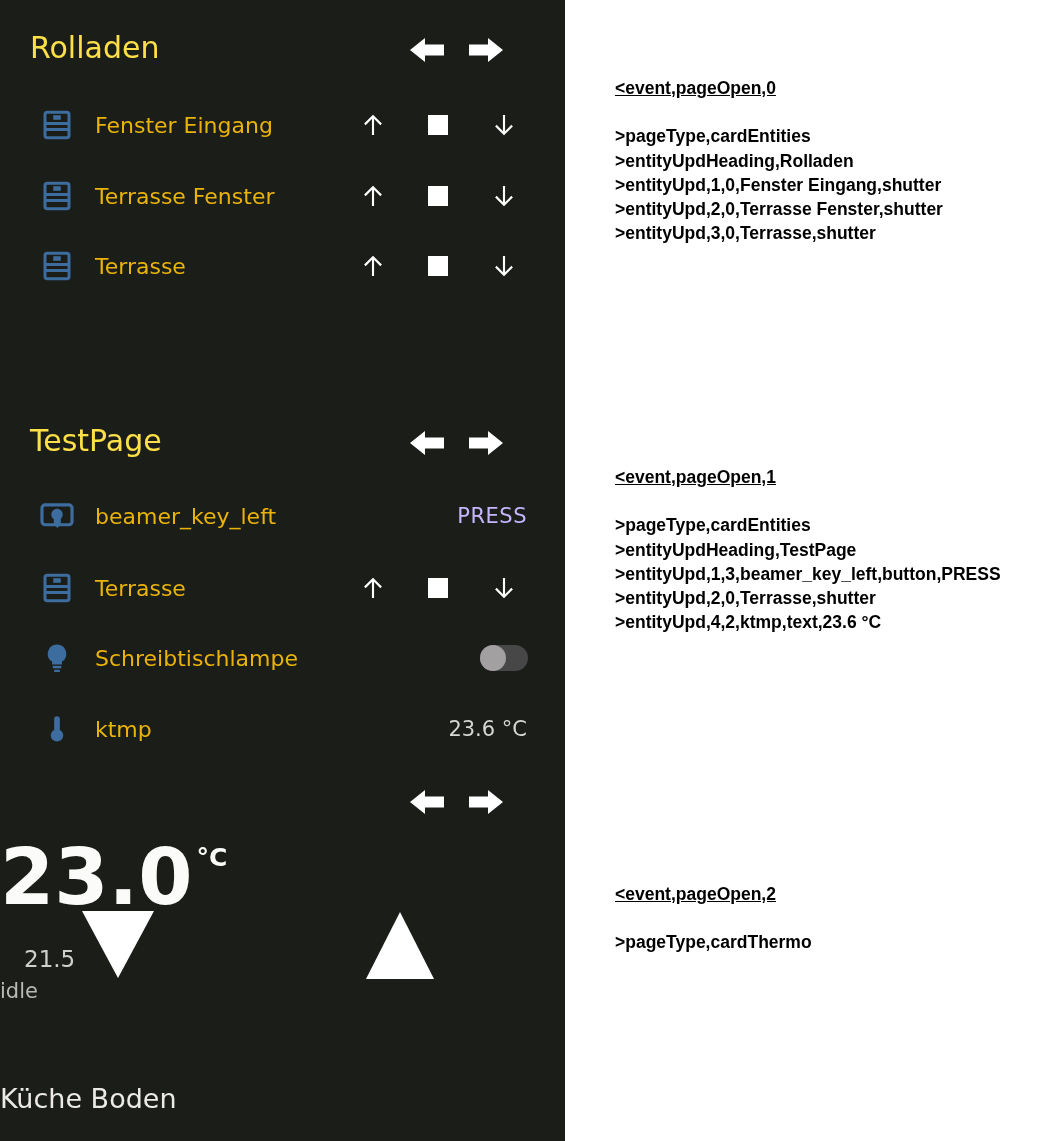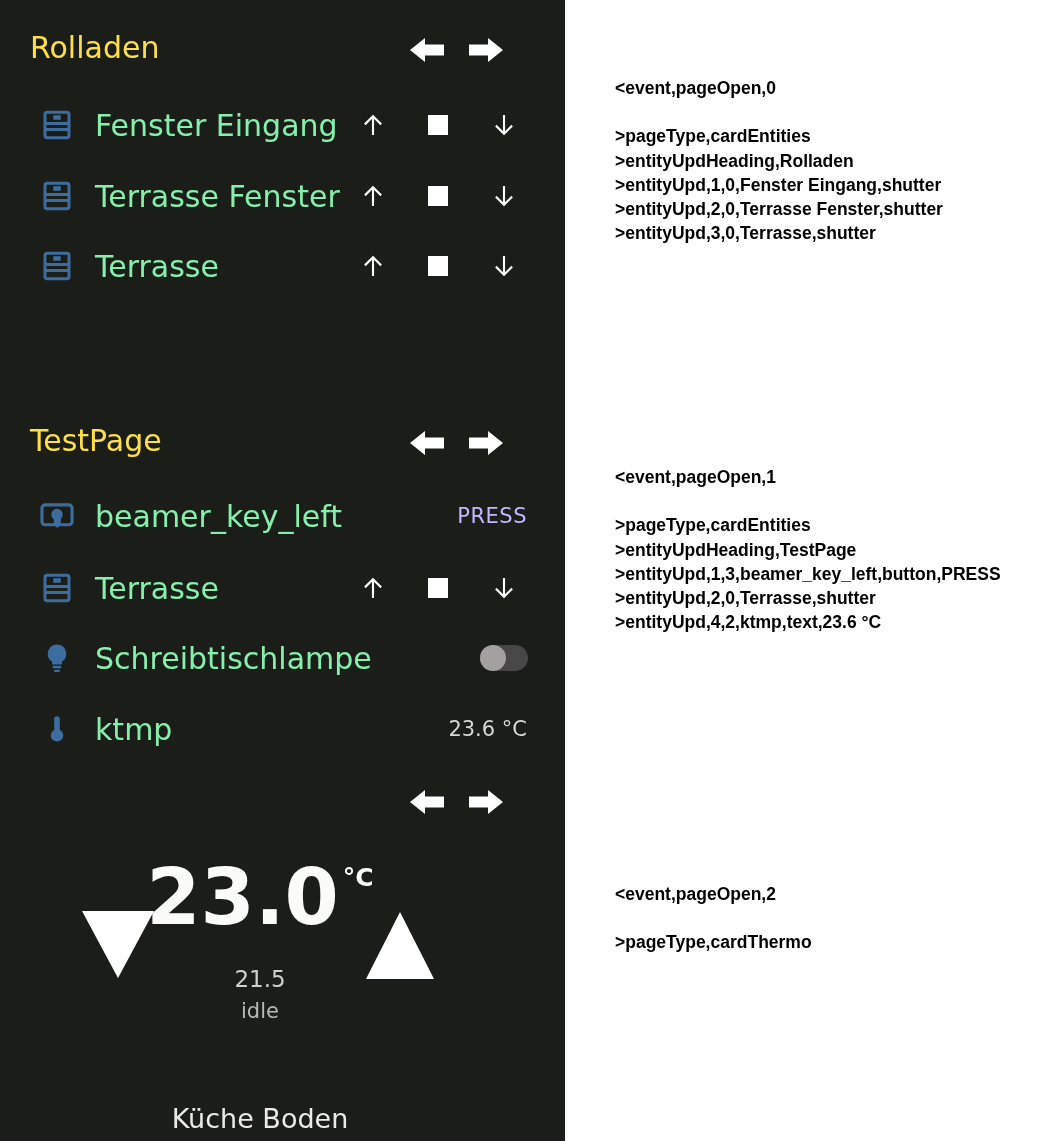--- a/index.html
+++ b/index.html
@@ -12,48 +12,48 @@
   #hdr2{top:423px}
   .nav{position:absolute;left:410px;width:140px;height:30px;display:flex;gap:25px;}
   #nav1{top:35px} #nav2{top:428px} #nav3{top:787px}
   .nav .btn{width:34px;height:30px;cursor:pointer;}
   .row{position:absolute;left:0;width:565px;height:56px;}
   #row1{top:97px} #row2{top:168px} #row3{top:238px}
   #row4{top:488px} #row5{top:560px} #row6{top:630px} #row7{top:701px}
   .ent-icon{position:absolute;left:38px;top:50%;transform:translateY(-50%);width:38px;height:38px;
             display:flex;align-items:center;justify-content:center;}
   .ent-label{position:absolute;left:95px;top:50%;transform:translateY(-50%);
-             font-size:30px;color:#86efac;white-space:nowrap;}
+             font-size:22px;color:#eab308;white-space:nowrap;}
   .ctl{position:absolute;top:50%;transform:translateY(-50%);width:32px;height:32px;
        display:flex;align-items:center;justify-content:center;cursor:pointer;}
   .ctl-up{left:357px} .ctl-stop{left:422px} .ctl-down{left:488px}
   .stop-sq{width:20px;height:20px;background:#ffffff;}
   .ent-value{position:absolute;right:38px;top:50%;transform:translateY(-50%);
              font-size:21px;color:#d6d6d4;white-space:nowrap;}
   .press{color:#c4b5fd;letter-spacing:0.5px;}
   .toggle{position:absolute;right:37px;top:50%;transform:translateY(-50%);
           width:48px;height:26px;border-radius:13px;background:#474747;cursor:pointer;}
   .toggle .knob{position:absolute;left:0;top:0;width:26px;height:26px;border-radius:50%;background:#a2a0a1;}
   
-  .t-center{position:absolute;left:0;width:520px;text-align:center;margin-top:20px;}
+  .t-center{position:absolute;left:0;width:520px;}
   .temp-main{top:838px;font-size:78px;font-weight:bold;color:#fbfbfa;line-height:1;}
   .temp-main .unit{font-size:25px;font-weight:bold;vertical-align:38px;margin-left:4px;}
-  .temp-target{top:946px;font-size:23px;color:#cfcfcd;}
+  .temp-target{top:946px;font-size:23px;color:#cfcfcd;padding-left:24px;}
   .temp-state{top:979px;font-size:21px;color:#b9b9b7;}
   .thermo-name{top:1083px;font-size:27px;color:#eceae7;}
   .tri{position:absolute;width:0;height:0;cursor:pointer;}
   .tri-down{top:911px;left:82px;border-left:36px solid transparent;border-right:36px solid transparent;
             border-top:67px solid #ffffff;}
   .tri-up{top:912px;left:366px;border-left:34px solid transparent;border-right:34px solid transparent;
           border-bottom:67px solid #ffffff;}
   
   .term{position:absolute;left:615px;width:425px;font-family:"Liberation Sans", sans-serif;
         font-weight:bold;font-size:17.5px;line-height:24.2px;color:#000;white-space:nowrap;}
   #term0{top:76px} #term1{top:465px} #term2{top:882px}
-  .term .ev{margin-bottom:24.2px;}
+  .term .ev{margin-bottom:24.2px;text-decoration:underline;}
   svg{display:block;}
 </style>
 </head>
 <body>
 
 <div class="stage">
   <div class="panel">
 
     <div class="hdr" id="hdr1">Rolladen</div>
     <div class="nav" id="nav1">

